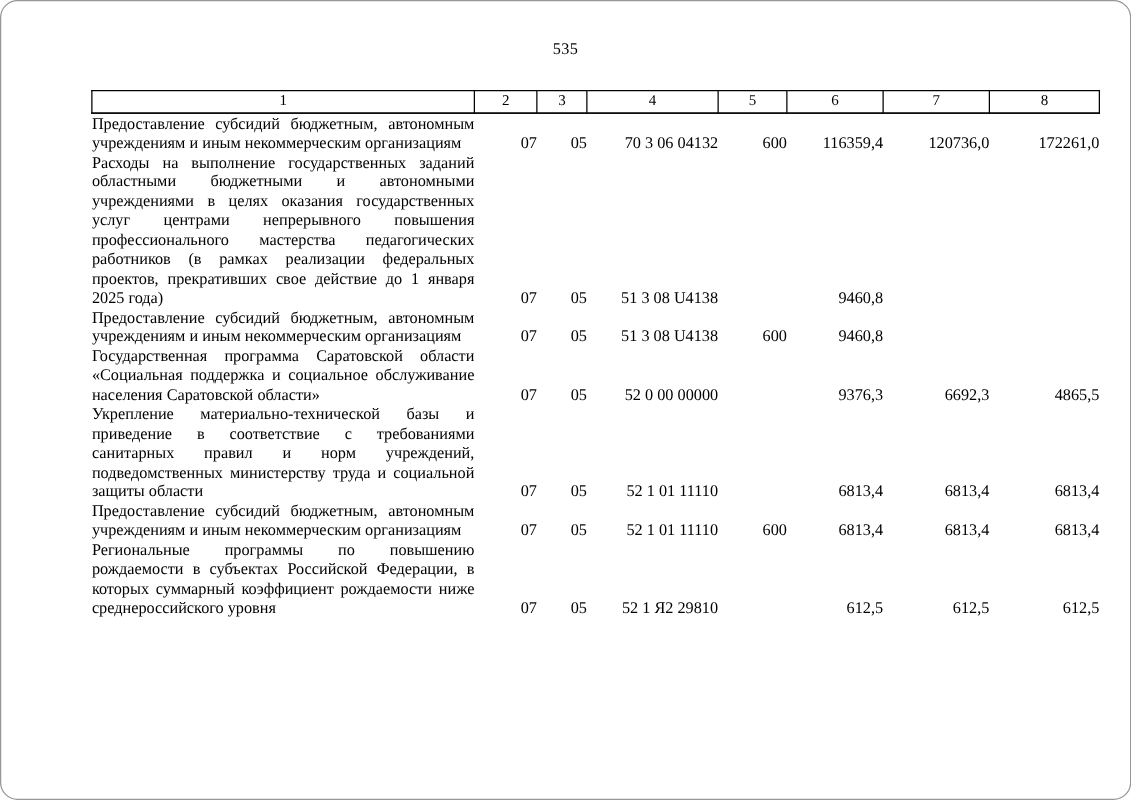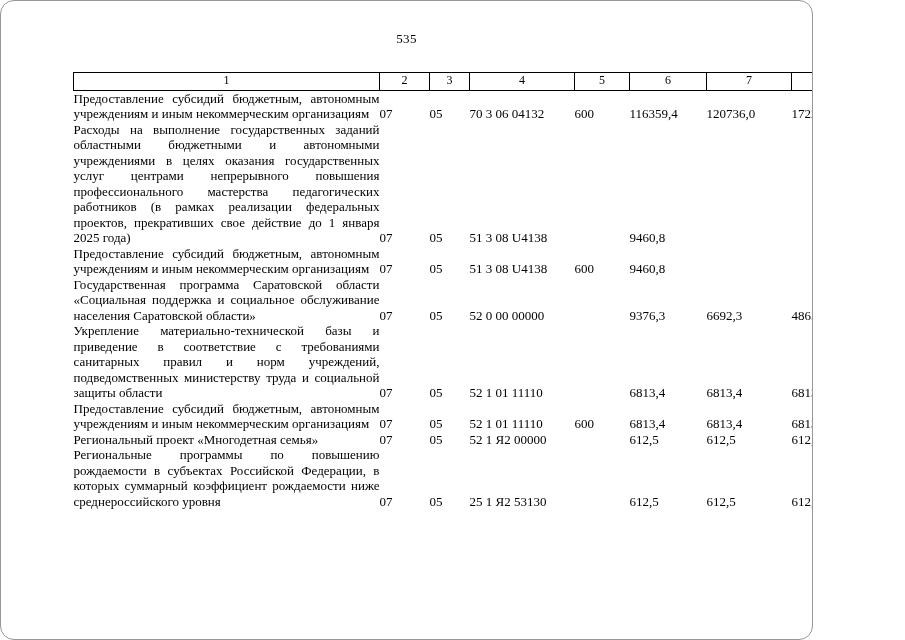--- a/index.html
+++ b/index.html
@@ -3,21 +3,21 @@
 <meta charset="utf-8">
 <style>
   html, body {
     margin: 0;
     padding: 0;
     background: #ffffff;
     font-family: "Liberation Serif", serif;
   }
   .sheet {
     position: relative;
-    width: 813px;
+    width: 905px;
     height: 640px;
     box-sizing: border-box;
     background: #ffffff;
     border: 1px solid #979797;
     border-radius: 14px;
     overflow: hidden;
     color: #000000;
   }
   .page-number {
     margin-top: 30px;
@@ -44,22 +44,22 @@
   table.doc-table tbody td {
     vertical-align: bottom;
     padding: 0;
   }
   td.name {
     text-align: justify;
     hyphens: auto;
     -webkit-hyphens: auto;
     padding: 0 3px 0 10px;
   }
-  td.center { text-align: left; }
-  td.num { text-align: left; padding-right: 8px; }
+  td.center { text-align: right; }
+  td.num { text-align: right; padding-right: 8px; }
 </style>
 </head>
 <body>
 
 <div class="sheet">
   <div class="page-number">535</div>
 
   <table class="doc-table">
     <colgroup>
       <col style="width:306px">
@@ -138,34 +138,24 @@
         <td class="name">Предоставление субсидий бюджетным, автономным учреждениям и иным некоммерческим организациям</td>
         <td class="center">07</td>
         <td class="center">05</td>
         <td class="center">52 1 01 11110</td>
         <td class="center">600</td>
         <td class="num">6813,4</td>
         <td class="num">6813,4</td>
         <td class="num">6813,4</td>
       </tr>
       <tr>
-        <td class="name">Региональный проект «Многодетная семья»</td>
-        <td class="center">07</td>
-        <td class="center">05</td>
-        <td class="center">52 1 Я2 00000</td>
-        <td class="center"></td>
-        <td class="num">612,5</td>
-        <td class="num">612,5</td>
-        <td class="num">612,5</td>
-      </tr>
-      <tr>
         <td class="name">Региональные программы по повышению рождаемости в субъектах Российской Федерации, в которых суммарный коэффициент рождаемости ниже среднероссийского уровня</td>
         <td class="center">07</td>
         <td class="center">05</td>
-        <td class="center">25 1 Я2 53130</td>
+        <td class="center">52 1 Я2 29810</td>
         <td class="center"></td>
         <td class="num">612,5</td>
         <td class="num">612,5</td>
         <td class="num">612,5</td>
       </tr>
     </tbody>
   </table>
 </div>
 
 </body></html>

